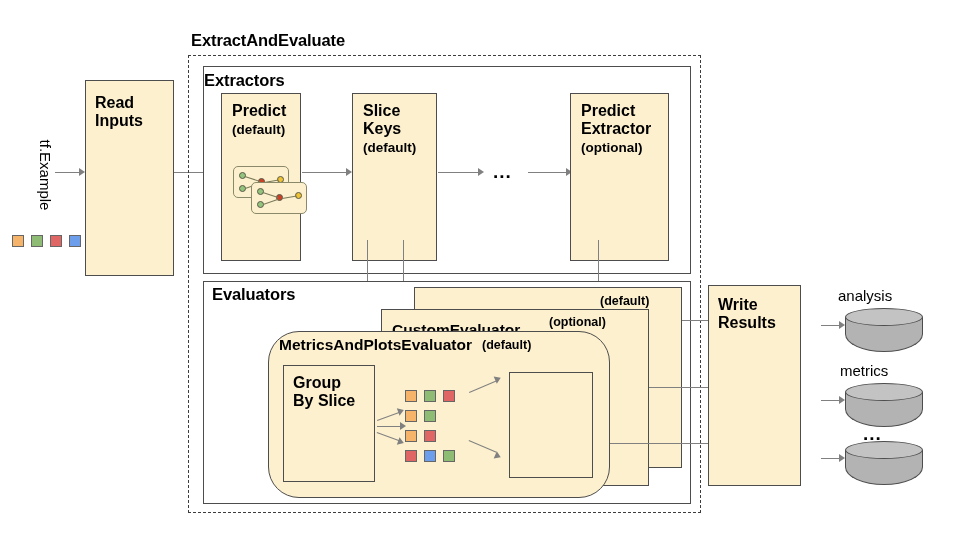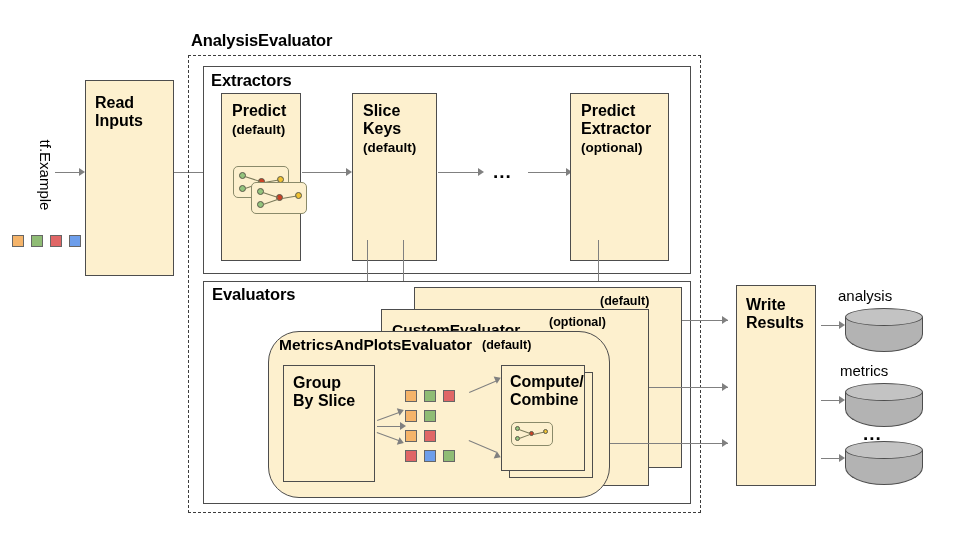--- a/index.html
+++ b/index.html
@@ -73,25 +73,25 @@
   <div class="arrowR" style="left:79px;top:168px;"></div>
 
   <div class="box" style="left:85px;top:80px;width:89px;height:196px;">
     <div class="lbl t-nodebig" style="left:9px;top:13px;">Read</div>
     <div class="lbl t-nodebig" style="left:9px;top:31px;">Inputs</div>
   </div>
 
   <div class="hline" style="left:174px;top:172px;width:38px;"></div>
   <div class="arrowR" style="left:212px;top:168px;"></div>
 
-  <div class="lbl t-section" style="left:191px;top:31px;">AnalysisEvaluator</div>
+  <div class="lbl t-section" style="left:191px;top:31px;">ExtractAndEvaluate</div>
   <div class="dashbox" style="left:188px;top:55px;width:513px;height:458px;"></div>
 
   <div class="plainbox" style="left:203px;top:66px;width:488px;height:208px;"></div>
-  <div class="lbl t-section" style="left:211px;top:71px;">Extractors</div>
+  <div class="lbl t-section" style="left:204px;top:71px;">Extractors</div>
 
   <div class="box" style="left:221px;top:93px;width:80px;height:168px;">
     <div class="lbl t-nodebig" style="left:10px;top:8px;">Predict</div>
     <div class="lbl t-sub" style="left:10px;top:28px;">(default)</div>
 
     <div class="graphcard" style="left:11px;top:72px;width:54px;height:30px;">
       <div class="gdot g-green" style="left:5px;top:5px;width:7px;height:7px;"></div>
       <div class="gdot g-green" style="left:5px;top:18px;width:7px;height:7px;"></div>
       <div class="gdot g-red" style="left:24px;top:11px;width:7px;height:7px;"></div>
       <div class="gdot g-yellow" style="left:43px;top:9px;width:7px;height:7px;"></div>
@@ -184,45 +184,32 @@
       <div class="chip c-green" style="left:38px;top:60px;"></div>
     </div>
 
     <div class="diag" style="left:200px;top:60px;width:30px;transform:rotate(-23deg);"></div>
     <div class="arrowR" style="left:226px;top:43px;transform:rotate(-23deg);"></div>
     <div class="diag" style="left:200px;top:108px;width:30px;transform:rotate(23deg);"></div>
     <div class="arrowR" style="left:226px;top:120px;transform:rotate(23deg);"></div>
 
     <div class="box" style="left:240px;top:40px;width:84px;height:106px;"></div>
 
-    <div class="box" style="left:232px;top:33px;width:84px;height:106px;">
-      <div class="lbl t-nodebig" style="left:8px;top:7px;">Compute/</div>
-      <div class="lbl t-nodebig" style="left:8px;top:25px;">Combine</div>
-      <div class="graphcard" style="left:9px;top:56px;width:40px;height:22px;">
-        <div class="gdot g-green" style="left:3px;top:3px;width:5px;height:5px;"></div>
-        <div class="gdot g-green" style="left:3px;top:13px;width:5px;height:5px;"></div>
-        <div class="gdot g-red" style="left:17px;top:8px;width:5px;height:5px;"></div>
-        <div class="gdot g-yellow" style="left:31px;top:6px;width:5px;height:5px;"></div>
-        <div class="gedge" style="left:7px;top:6px;width:12px;transform:rotate(20deg);"></div>
-        <div class="gedge" style="left:7px;top:15px;width:12px;transform:rotate(-20deg);"></div>
-        <div class="gedge" style="left:21px;top:11px;width:12px;transform:rotate(-12deg);"></div>
-      </div>
-    </div>
   </div>
 
   <div class="hline" style="left:682px;top:320px;width:46px;"></div>
   <div class="arrowR" style="left:722px;top:316px;"></div>
 
   <div class="hline" style="left:649px;top:387px;width:79px;"></div>
   <div class="arrowR" style="left:722px;top:383px;"></div>
 
   <div class="hline" style="left:610px;top:443px;width:118px;"></div>
   <div class="arrowR" style="left:722px;top:439px;"></div>
 
-  <div class="box" style="left:736px;top:285px;width:80px;height:201px;">
+  <div class="box" style="left:708px;top:285px;width:93px;height:201px;">
     <div class="lbl t-nodebig" style="left:9px;top:10px;">Write</div>
     <div class="lbl t-nodebig" style="left:9px;top:28px;">Results</div>
   </div>
 
   <div class="lbl t-db" style="left:838px;top:287px;">analysis</div>
   <div class="hline" style="left:821px;top:325px;width:18px;"></div>
   <div class="arrowR" style="left:839px;top:321px;"></div>
   <div class="cyl" style="left:845px;top:308px;width:78px;height:44px;">
     <div class="body"></div>
     <div class="top"></div>

